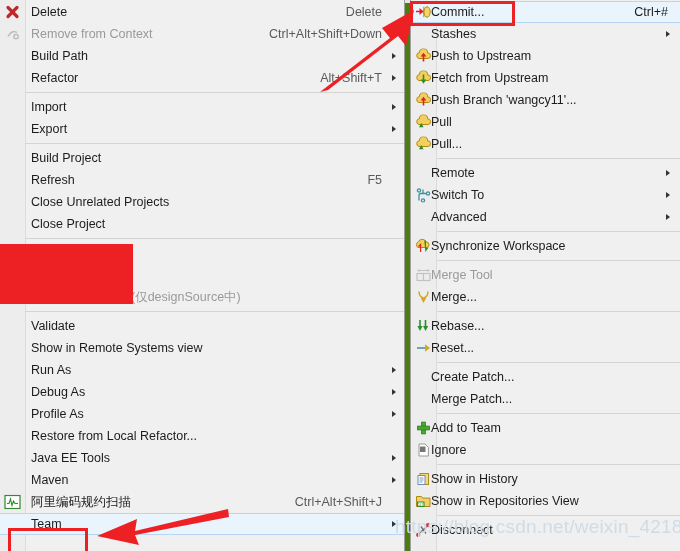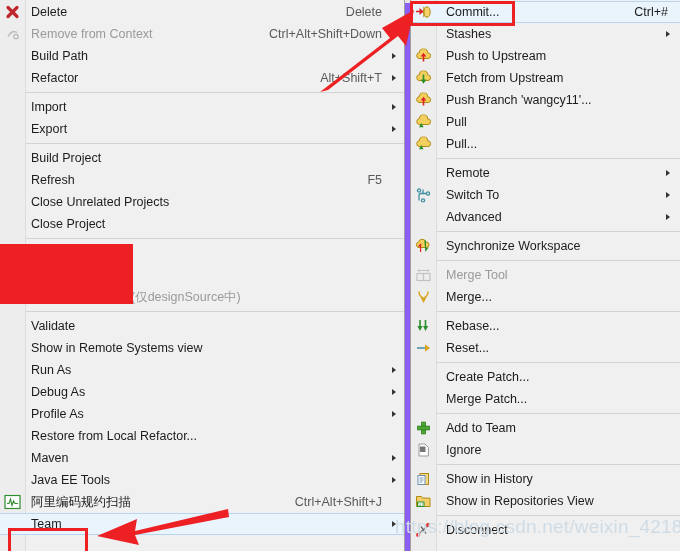--- a/index.html
+++ b/index.html
@@ -5,21 +5,21 @@
   html, body {
     margin: 0; padding: 0;
     width: 680px; height: 551px;
     background: #ffffff;
     font-family: "Liberation Sans", sans-serif;
     overflow: hidden;
   }
   #root {
     position: relative;
     width: 680px; height: 551px;
-    background: #8b5cf6;
+    background: #4d7c0f;
     overflow: hidden;
   }
 
   
   .menu {
     position: absolute;
     background: #f0f0f0;
     border: 1px solid #a0a0a0;
     box-sizing: border-box;
   }
@@ -87,21 +87,21 @@
   #left-menu .mi .arrow { right: 8px; }
   #left-menu .mi .lbl { margin-left: 31px; }
 
   
   #right-menu {
     left: 410px; top: -3px;
     width: 272px; height: 556px;
     border-top: none; border-right: none;
   }
   #right-menu .mi .accel { right: 14px; color: #1c1c1c; }
-  #right-menu .mi .lbl { margin-left: 35px; }
+  #right-menu .mi .lbl { margin-left: 20px; }
   #right-menu .mi .arrow { right: 12px; }
   #right-menu .sep { margin-left: 26px; }
 
   
   .redbox {
     position: absolute;
     border: 3px solid #ED2024;
     box-sizing: border-box;
     pointer-events: none;
   }
@@ -241,26 +241,26 @@
           <span class="ico"></span>
           <span class="lbl">Profile As</span>
           <span class="arrow"></span>
         </div>
         <div class="mi">
           <span class="ico"></span>
           <span class="lbl">Restore from Local Refactor...</span>
         </div>
         <div class="mi">
           <span class="ico"></span>
+          <span class="lbl">Java EE Tools</span>
+          <span class="arrow"></span>
+        </div>
+        <div class="mi">
+          <span class="ico"></span>
           <span class="lbl">Maven</span>
-          <span class="arrow"></span>
-        </div>
-        <div class="mi">
-          <span class="ico"></span>
-          <span class="lbl">Java EE Tools</span>
           <span class="arrow"></span>
         </div>
         <div class="mi">
           <span class="ico">
             <svg width="17" height="15" viewBox="0 0 17 15">
               <rect x="1" y="1" width="15" height="13" fill="#ffffff" stroke="#2e8b2e" stroke-width="1.2"></rect>
               <polyline points="3,9 5,9 6.5,4.5 8,11 9.5,6.5 11,9 14,9" fill="none" stroke="#2e8b2e" stroke-width="1.1"></polyline>
             </svg>
           </span>
           <span class="lbl">阿里编码规约扫描</span>

